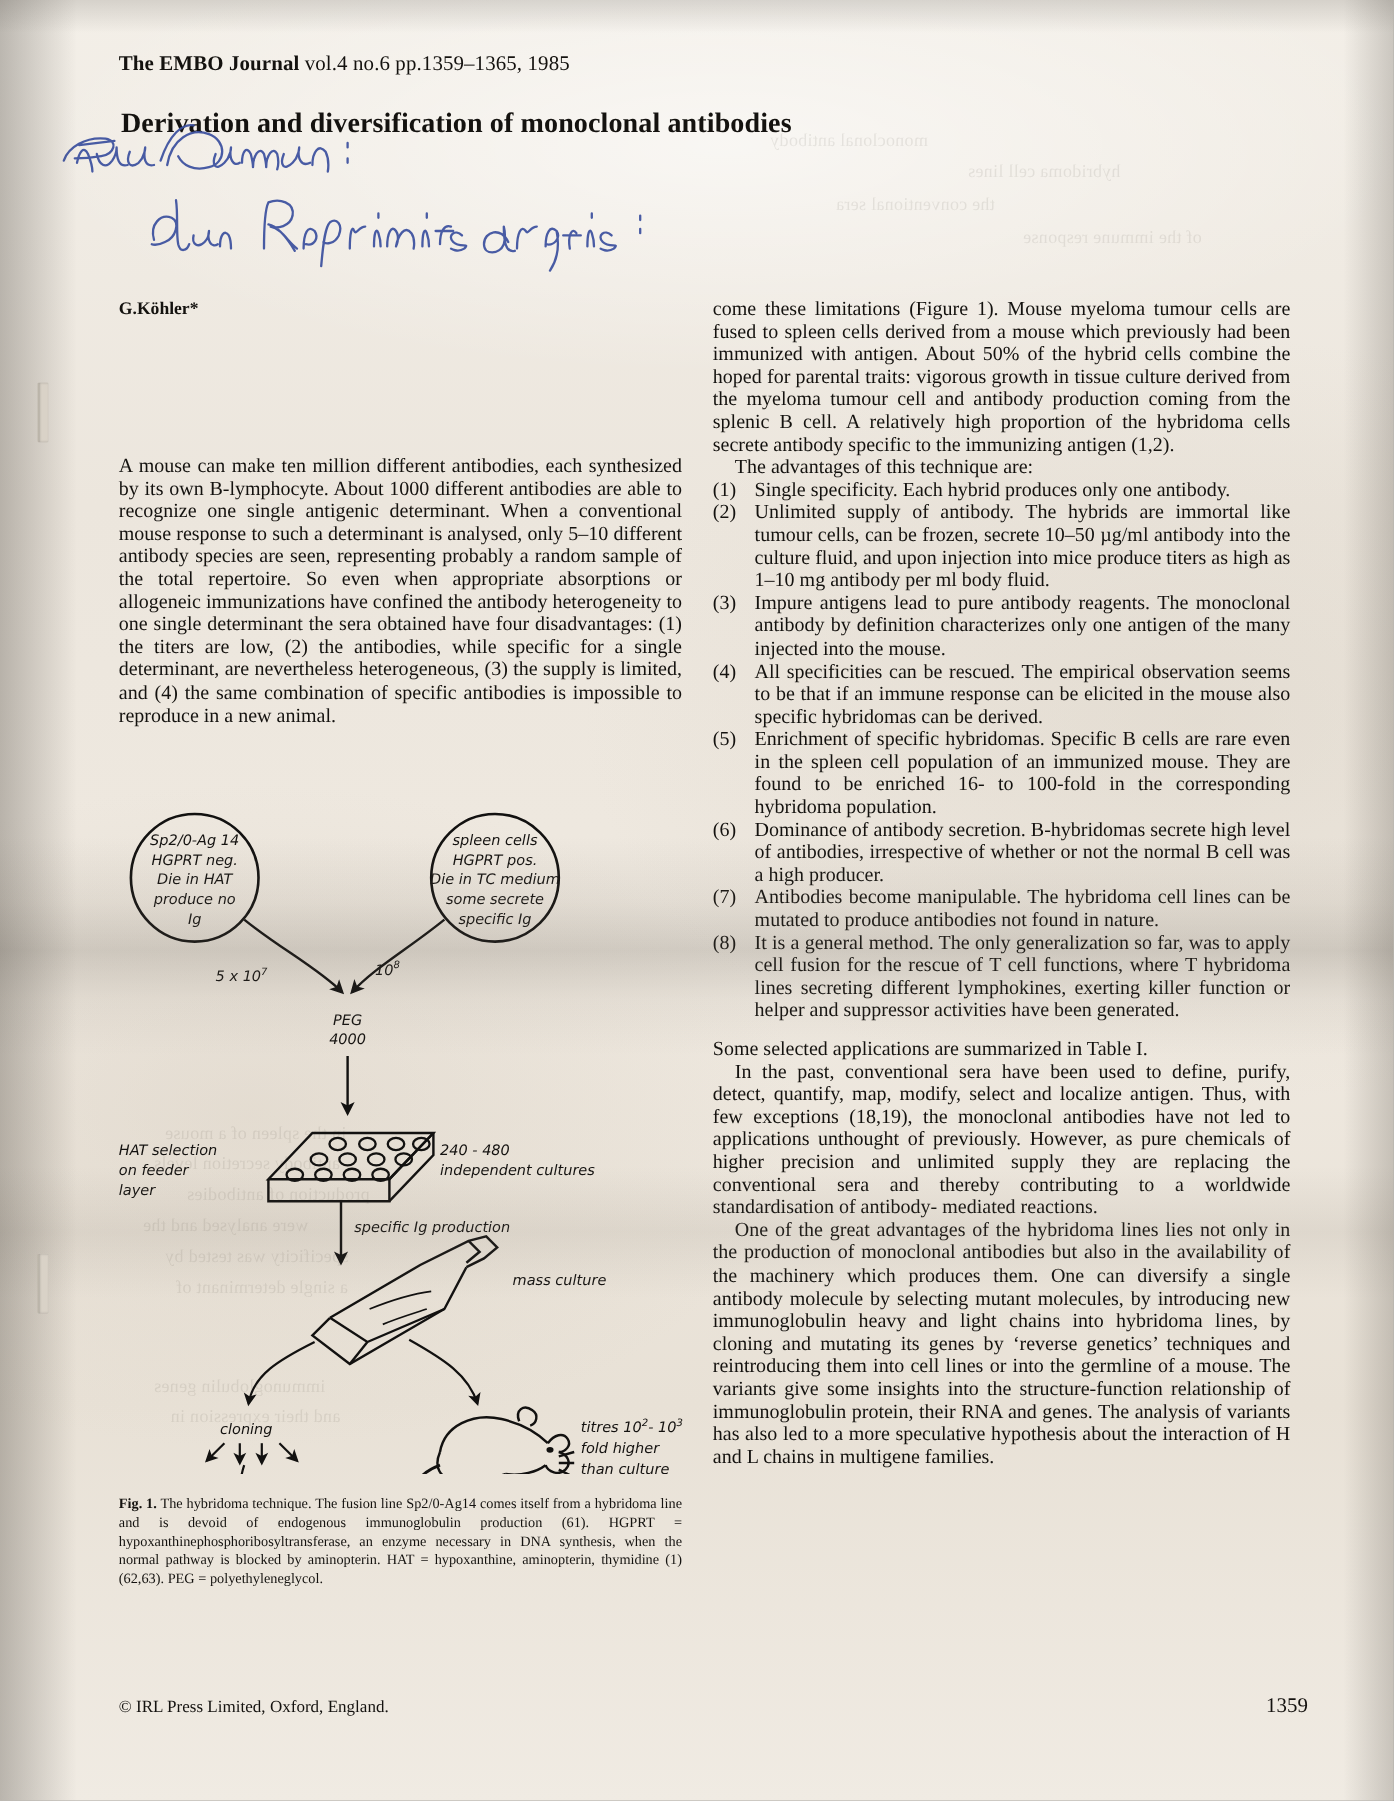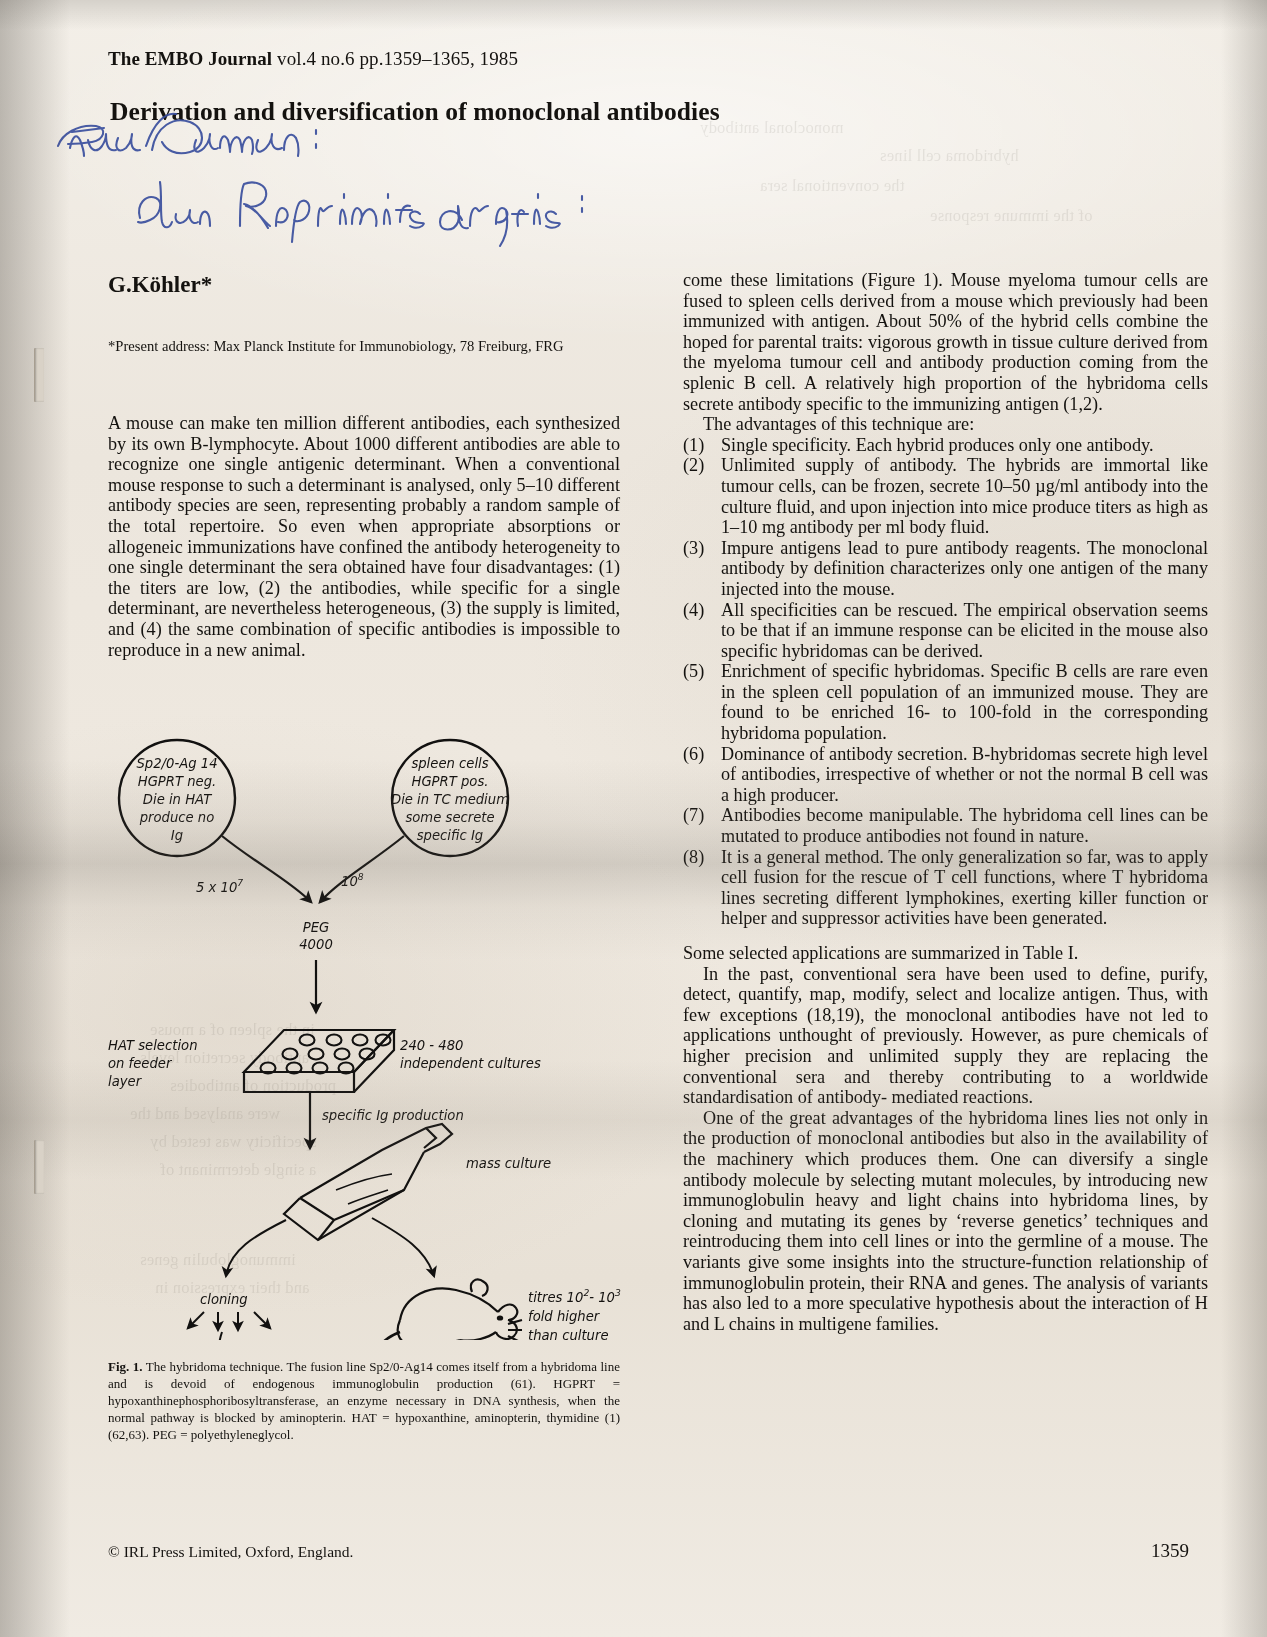--- a/index.html
+++ b/index.html
@@ -112,21 +112,21 @@
   #handwriting {
     position: absolute;
     left: 0; top: 100px;
     width: 1267px; height: 165px;
     pointer-events: none;
   }
 
   .author-name {
     position: absolute;
     left: 108px; top: 272px;
-    font-size: 23px; font-weight: bold;
+    font-size: 16px; font-weight: bold;
   }
   .affil {
     position: absolute;
     left: 108px; top: 305px;
     width: 520px;
     font-size: 14.6px;
     line-height: 1.35;
   }
   .present-addr {
     position: absolute;
@@ -138,21 +138,21 @@
 
   .col {
     position: absolute;
     font-size: 18.2px;
     line-height: 20.6px;
     text-align: justify;
     text-justify: inter-word;
     hyphens: manual;
   }
   #col-left  { left: 108px; top: 370px;  width: 512px; margin-top: 43px; }
-  #col-right { left: 648px; top: 270px;  width: 525px; margin-left: 35px; }
+  #col-right { left: 648px; top: 270px;  width: 525px; }
   .col p { margin: 0; }
   .col p.indent { text-indent: 20px; }
 
   
   .adv-list { margin: 0; padding: 0; list-style: none; }
   .adv-list li {
     position: relative;
     padding-left: 38px;
     text-align: justify;
   }
@@ -297,21 +297,20 @@
         <path d="M1092 244 C 1086 238, 1078 244, 1082 252 C 1086 258, 1096 254, 1094 246"></path>
         <path d="M1100 212 C 1102 228, 1100 246, 1102 256 C 1106 246, 1110 238, 1116 244 C 1120 250, 1118 256, 1118 256"></path>
         <path d="M1124 252 C 1124 240, 1128 234, 1132 238 C 1136 244, 1128 248, 1122 248"></path>
         <path d="M1140 212 C 1142 230, 1140 248, 1142 258"></path>
         <path d="M1150 256 C 1150 244, 1152 238, 1154 244 C 1156 248, 1158 240, 1164 240"></path>
         <path d="M1170 222 C 1186 210, 1210 214, 1222 226"></path>
       </g>
     </svg>
 
     <div class="author-name">G.Köhler*</div>
-    <div class="present-addr">*Present address: Max Planck Institute for Immunobiology, 78 Freiburg, FRG</div>
 
     <div class="col" id="col-left">
       <p>A mouse can make ten million different antibodies, each synthesized by its own B-lymphocyte. About 1000 different antibodies are able to recognize one single antigenic determinant. When a conventional mouse response to such a determinant is analysed, only 5–10 different antibody species are seen, representing probably a random sample of the total repertoire. So even when appropriate absorptions or allogeneic immunizations have confined the antibody heterogeneity to one single determinant the sera obtained have four disadvantages: (1) the titers are low, (2) the antibodies, while specific for a single determinant, are nevertheless heterogeneous, (3) the supply is limited, and (4) the same combination of specific antibodies is impossible to reproduce in a new animal.</p>
     </div>
 
     <div class="col" id="col-right">
       <p>come these limitations (Figure 1). Mouse myeloma tumour cells are fused to spleen cells derived from a mouse which previously had been immunized with antigen. About 50% of the hybrid cells combine the hoped for parental traits: vigorous growth in tissue culture derived from the myeloma tumour cell and antibody production coming from the splenic B cell. A relatively high proportion of the hybridoma cells secrete antibody specific to the immunizing antigen (1,2).</p>
       <p class="indent">The advantages of this technique are:</p>
       <ul class="adv-list">
         <li><span class="num">(1)</span><span>Single specificity. Each hybrid produces only one antibody.</span></li>

